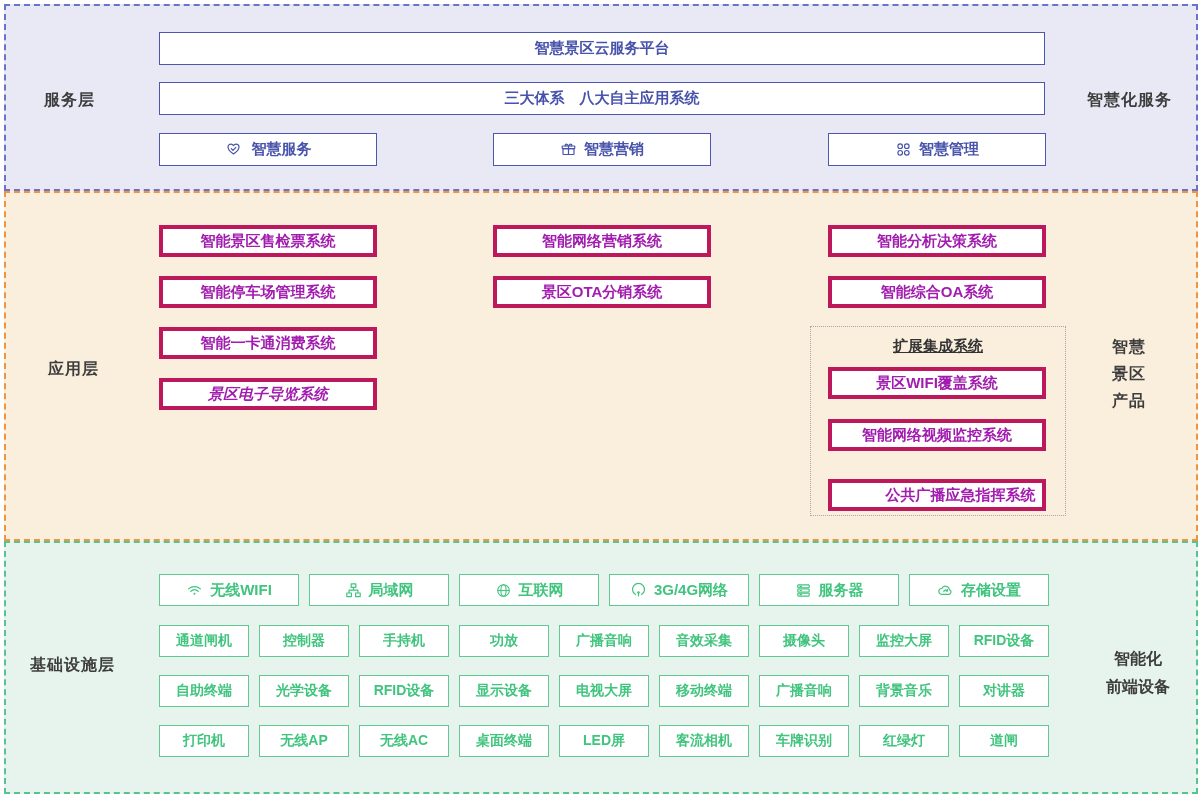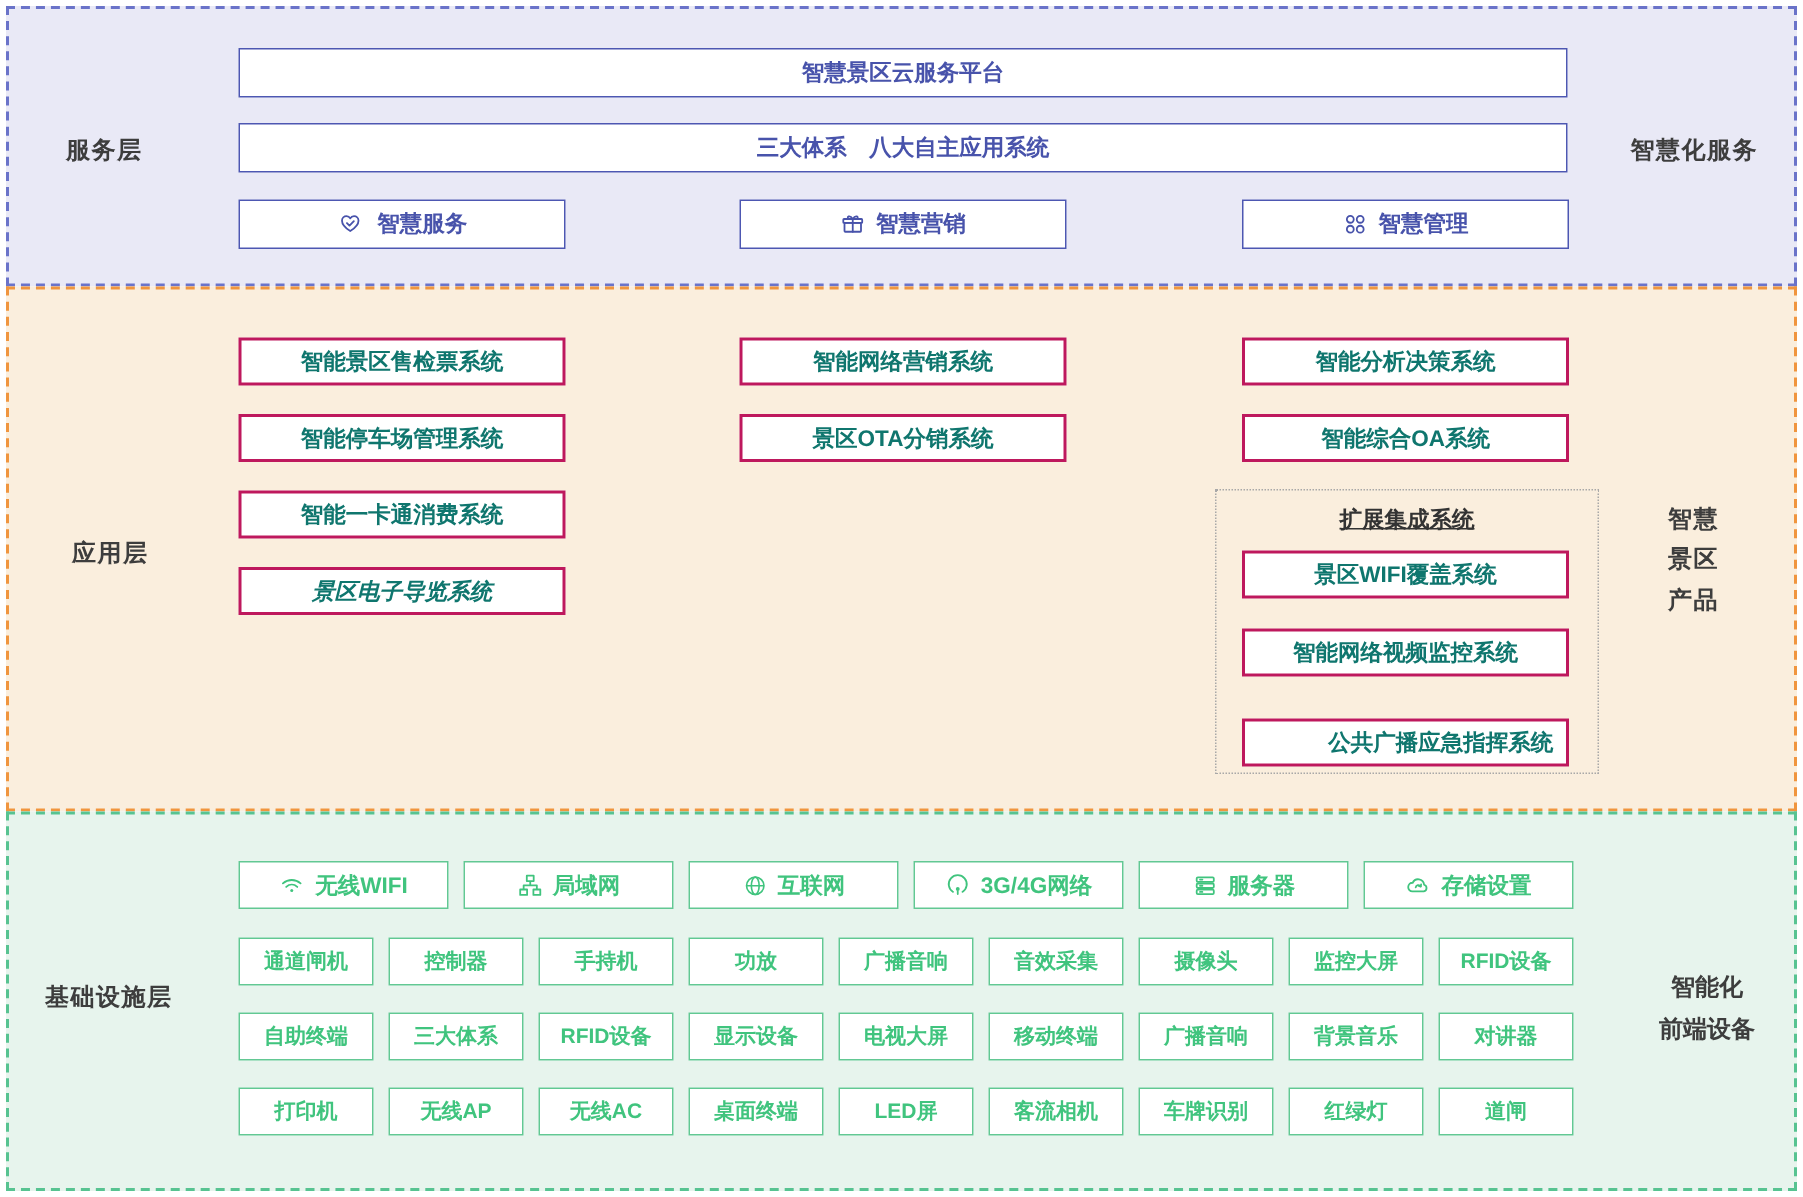--- a/index.html
+++ b/index.html
@@ -10,21 +10,21 @@
   .layer-service { top:4px;   height:187px; background:#e9e9f6; border:2px dashed #6a73c9; }
   .layer-app     { top:191px; height:350px; background:#faeedd; border:2px dashed #f0953e; }
   .layer-infra   { top:541px; height:253px; background:#e7f4ed; border:2px dashed #57c391; }
 
   .side-label { position:absolute; color:#3d3d3d; font-size:16px; font-weight:600; letter-spacing:1px; white-space:nowrap; }
 
   .box { position:absolute; background:#ffffff; box-sizing:border-box;
          display:flex; align-items:center; justify-content:center; gap:7px;
          font-weight:700; font-size:15px; white-space:nowrap; }
   .blue   { border:1px solid #4d57b2; color:#4853ab; }
-  .orange { border:2px solid #be185d; color:#0f766e; }
+  .orange { border:4px solid #be185d; color:#a21caf; }
   .green  { border:1px solid #62c893; color:#40c47e; }
 
   .fxrow { position:absolute; left:153px; width:890px; display:flex; justify-content:space-between; }
   .fxrow .box { position:static; }
   .netbox { width:140px; height:32px; }
   .devbox { width:90px; height:32px; font-size:14px; }
 
   .colbox { width:218px; height:32px; }
   .banner { left:153px; width:886px; height:33px; }
   .svcbox { width:218px; height:33px; }
@@ -180,21 +180,21 @@
       <div class="box green devbox">功放</div>
       <div class="box green devbox">广播音响</div>
       <div class="box green devbox">音效采集</div>
       <div class="box green devbox">摄像头</div>
       <div class="box green devbox">监控大屏</div>
       <div class="box green devbox">RFID设备</div>
     </div>
 
     <div class="fxrow" style="top:132px;">
       <div class="box green devbox">自助终端</div>
-      <div class="box green devbox">三大体系</div>
+      <div class="box green devbox">光学设备</div>
       <div class="box green devbox">RFID设备</div>
       <div class="box green devbox">显示设备</div>
       <div class="box green devbox">电视大屏</div>
       <div class="box green devbox">移动终端</div>
       <div class="box green devbox">广播音响</div>
       <div class="box green devbox">背景音乐</div>
       <div class="box green devbox">对讲器</div>
     </div>
 
     <div class="fxrow" style="top:182px;">

